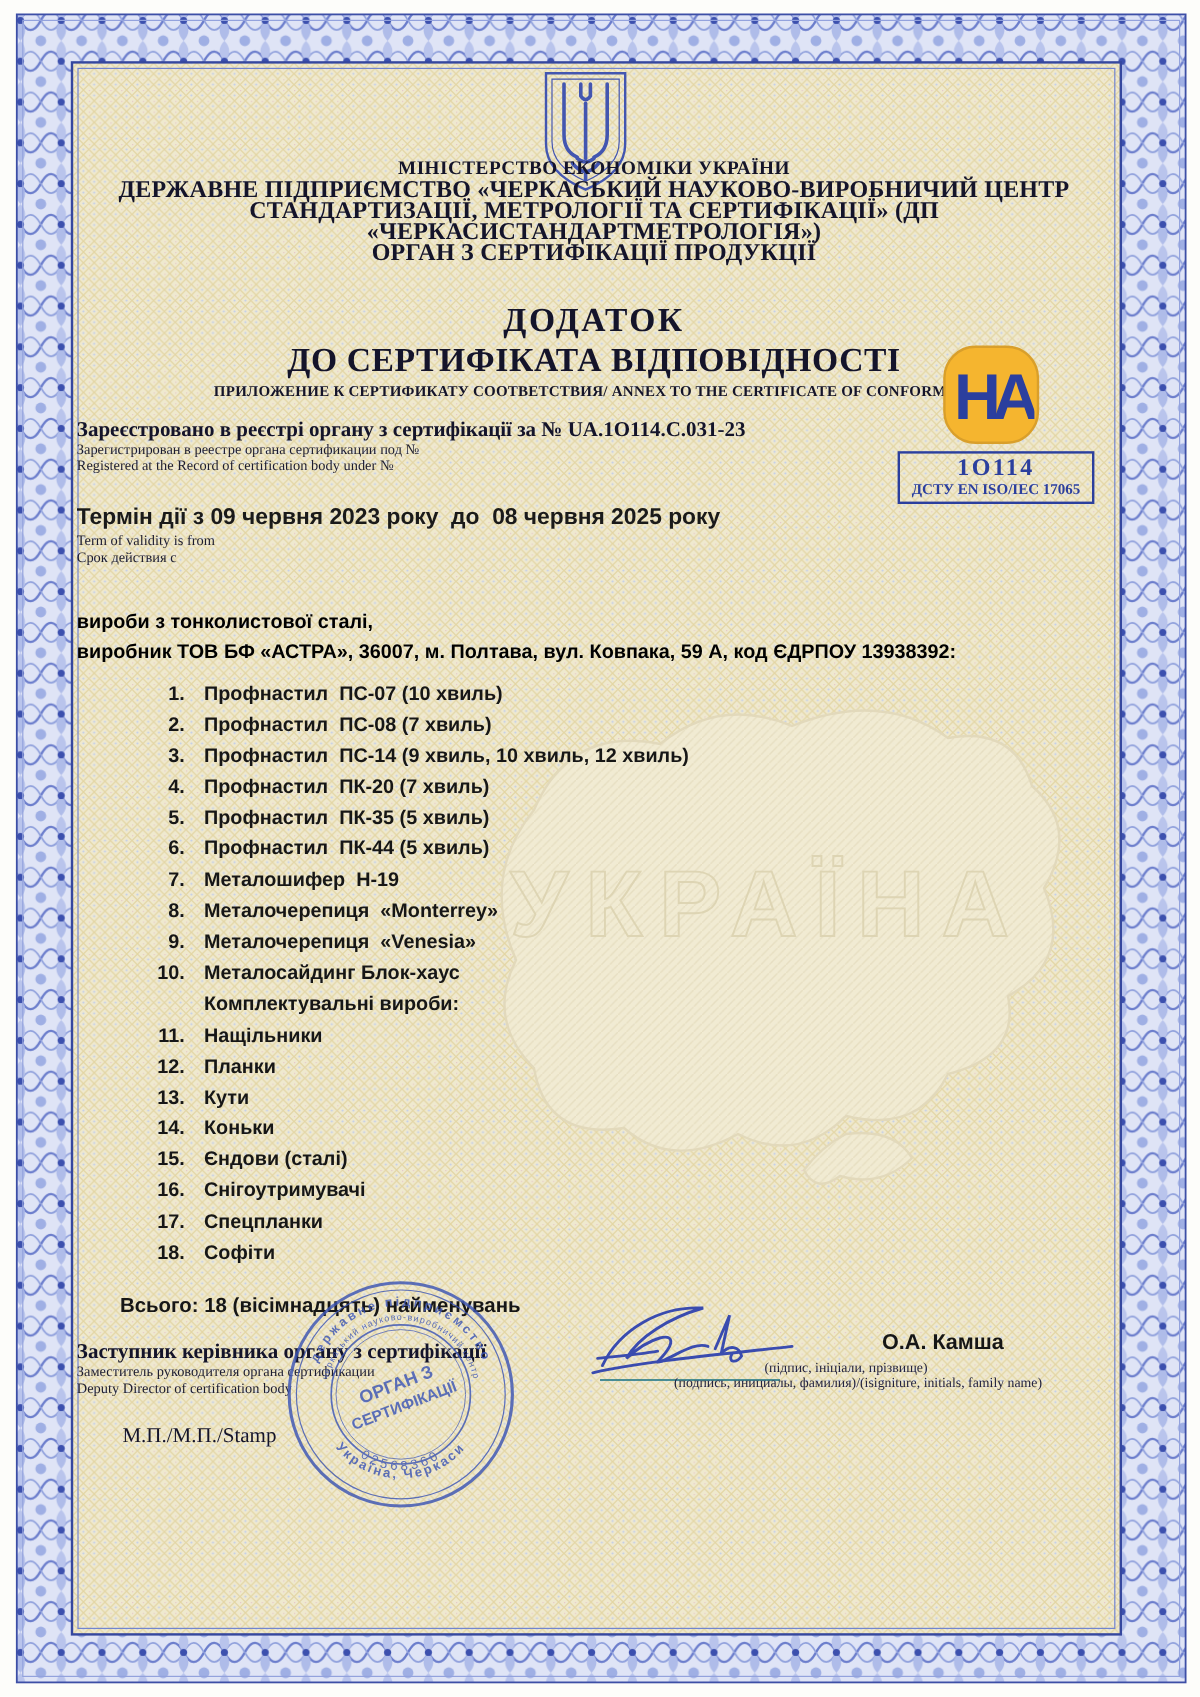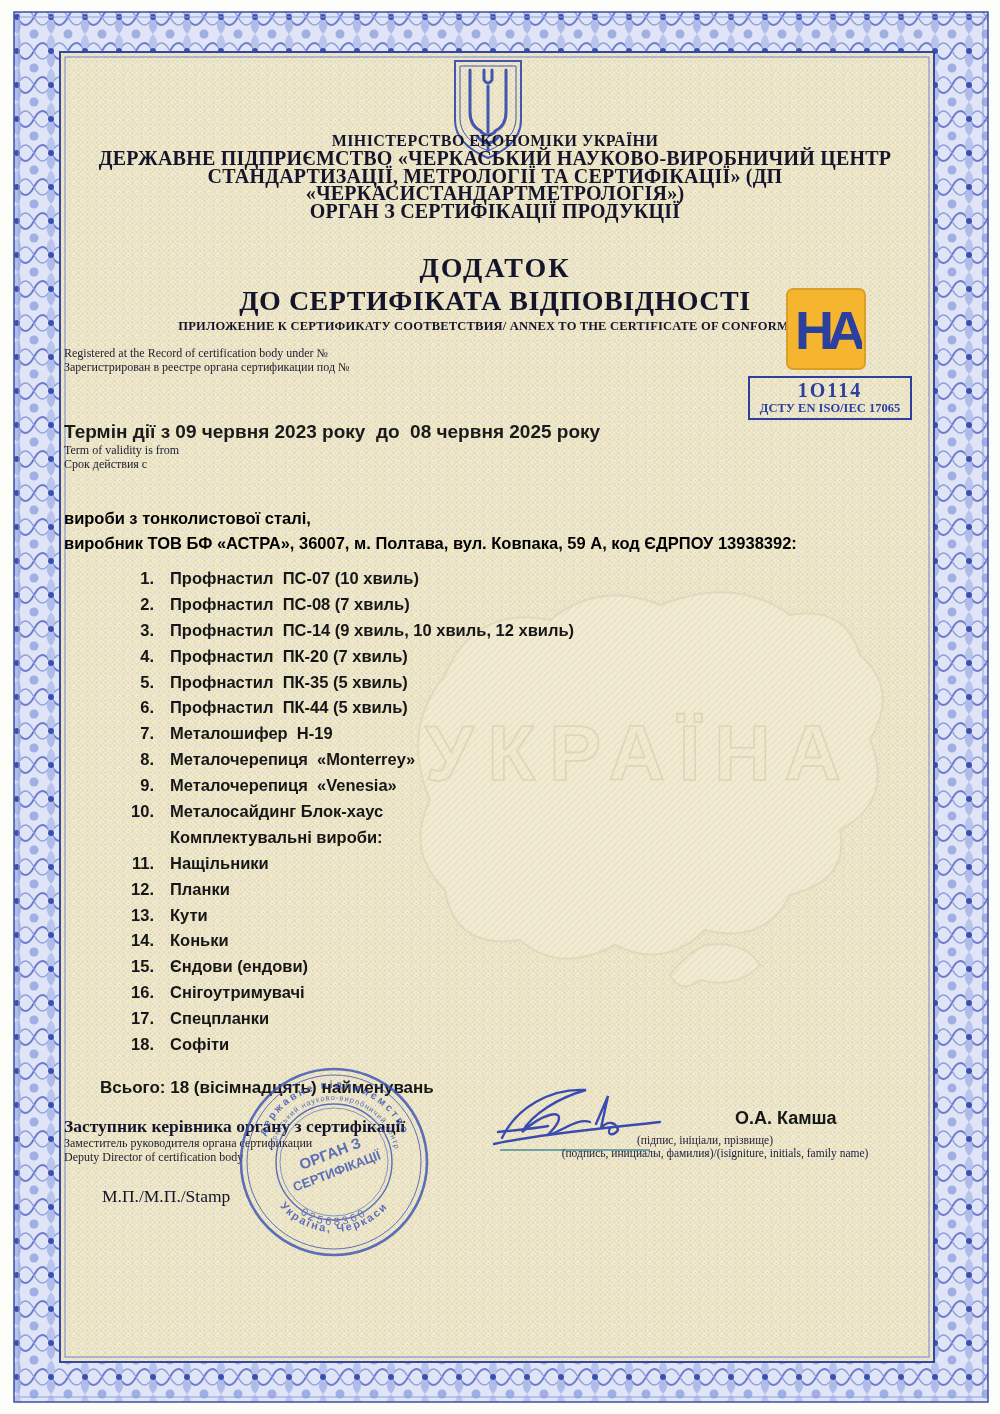--- a/index.html
+++ b/index.html
@@ -19,21 +19,21 @@
   .title-2{font-size:28px;font-weight:bold;letter-spacing:.5px;line-height:34px;}
   .title-sub{font-size:12.5px;font-weight:bold;letter-spacing:.2px;line-height:16px;}
   
   .reg{left:64px;top:347px;z-index:3;}
   .reg-main{font-size:17.5px;font-weight:bold;line-height:21px;}
   .small-serif{font-size:12px;line-height:13.5px;color:#1c1c30;}
   .val{left:64px;top:420px;z-index:3;}
   .val-main{font-family:"Liberation Sans",sans-serif;font-size:19px;font-weight:bold;line-height:24px;color:#1a1a1a;}
   
   .acc-logo{left:786px;top:288px;width:76px;height:78px;background:#F5B52F;border:2px solid #D99F2B;
-            border-radius:7px;z-index:4;display:flex;align-items:center;justify-content:center;text-decoration:underline;}
+            border-radius:27px;z-index:4;display:flex;align-items:center;justify-content:center;text-decoration:underline;}
   .acc-box{left:748px;top:376px;width:160px;height:38px;border:2px solid #2B3F9E;color:#2B3F9E;
            z-index:4;text-align:center;padding-top:2px;}
   .acc-code{font-size:20px;font-weight:bold;letter-spacing:2px;line-height:21px;}
   .acc-std{font-size:12.5px;font-weight:bold;line-height:14px;}
   
   .prod{left:64px;top:506px;z-index:3;font-family:"Liberation Sans",sans-serif;
         font-size:16.5px;font-weight:bold;color:#000000;line-height:25px;}
   .list{left:64px;top:569px;width:840px;z-index:3;font-family:"Liberation Sans",sans-serif;
         font-size:16.5px;font-weight:bold;color:#161616;}
   .item-row{display:flex;height:25.9px;align-items:baseline;}
@@ -132,22 +132,23 @@
     <svg width="72" height="72" viewBox="0 0 72 72">
       <text x="37" y="56" text-anchor="middle" font-family="Liberation Sans, sans-serif" font-weight="bold" font-size="54" letter-spacing="-7" fill="#2B3F9E">НА</text>
     </svg>
   </div>
   <div class="abs acc-box">
     <div class="acc-code">1О114</div>
     <div class="acc-std">ДСТУ EN ISO/ІЕС 17065</div>
   </div>
 
   <div class="abs reg">
+    <div class="reg-main keep-ws">Зареєстровано в реєстрі органу з сертифікації за № UA.1О114.С.031-23</div>
+    <div class="small-serif">Зарегистрирован в реестре органа сертификации под №</div>
     <div class="small-serif">Registered at the Record of certification body under №</div>
-    <div class="small-serif">Зарегистрирован в реестре органа сертификации под №</div>
   </div>
 
   <div class="abs val">
     <div class="val-main keep-ws">Термін дії з 09 червня 2023 року  до  08 червня 2025 року</div>
     <div class="small-serif">Term of validity is from</div>
     <div class="small-serif">Срок действия с</div>
   </div>
 
   <div class="abs prod">
     <div class="keep-ws">вироби з тонколистової сталі,</div>
@@ -210,21 +211,21 @@
       <div class="item-row">
         <span class="item-num">13.</span>
         <span class="item-label">Кути</span>
       </div>
       <div class="item-row">
         <span class="item-num">14.</span>
         <span class="item-label">Коньки</span>
       </div>
       <div class="item-row">
         <span class="item-num">15.</span>
-        <span class="item-label">Єндови (ендови)</span>
+        <span class="item-label">Єндови (сталі)</span>
       </div>
       <div class="item-row">
         <span class="item-num">16.</span>
         <span class="item-label">Снігоутримувачі</span>
       </div>
       <div class="item-row">
         <span class="item-num">17.</span>
         <span class="item-label">Спецпланки</span>
       </div>
       <div class="item-row">

